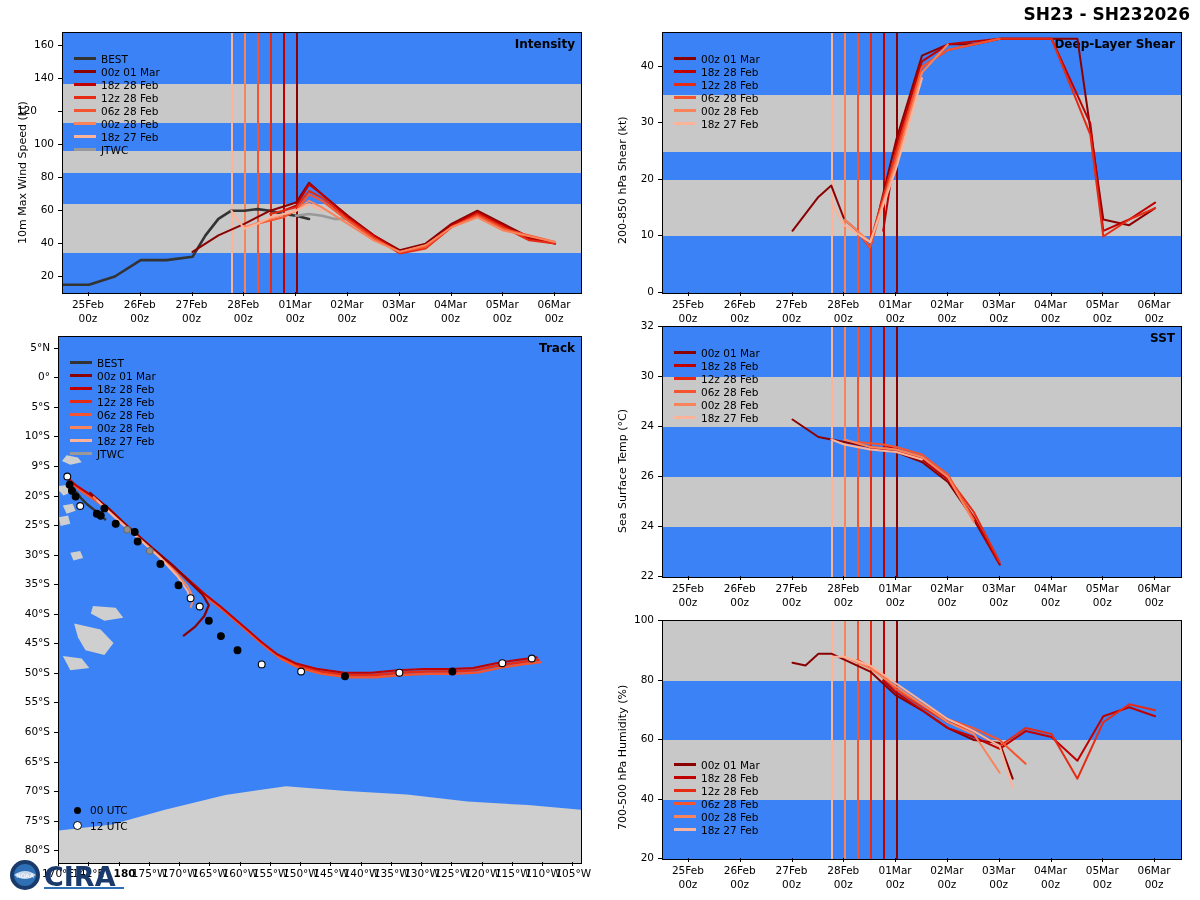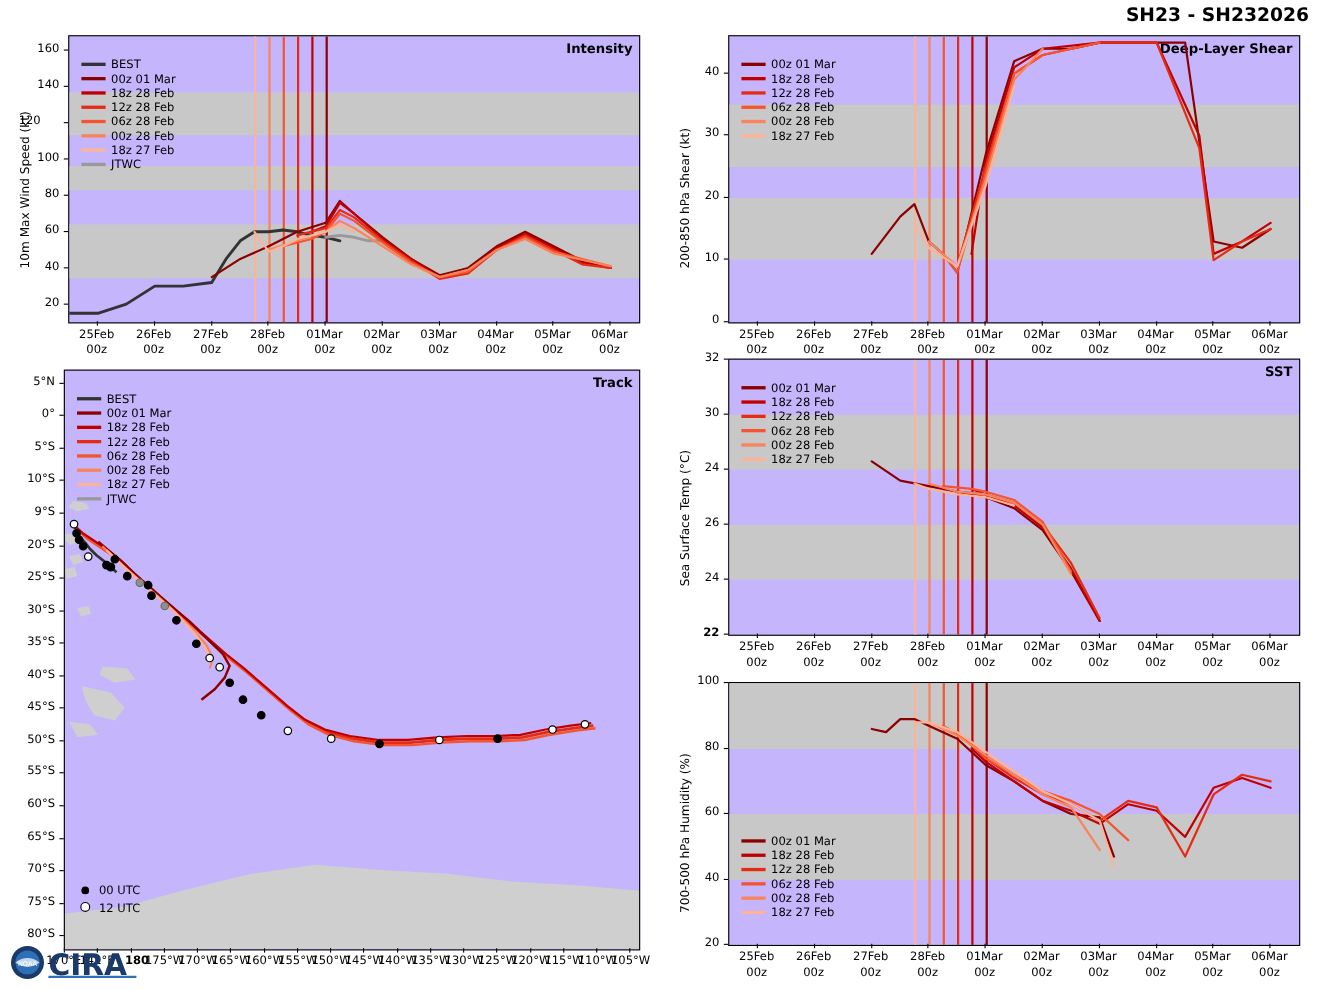--- a/index.html
+++ b/index.html
@@ -5,21 +5,21 @@
   html,body{margin:0;padding:0;}
   body{width:1200px;height:900px;background:#ffffff;font-family:"DejaVu Sans",sans-serif;overflow:hidden;position:relative;}
   .page{position:absolute;left:0;top:0;width:1200px;height:900px;}
 
   
   .hdr-left{position:absolute;left:14px;top:2px;font-size:19px;font-weight:bold;font-family:"DejaVu Sans",sans-serif;color:#000;}
   .hdr-right{position:absolute;right:10px;top:4px;font-size:17px;font-weight:bold;color:#000;}
 
   
   .panel{position:absolute;box-sizing:border-box;}
-  .plot{position:absolute;box-sizing:border-box;border:1px solid #000;background:#c4b5fd;overflow:hidden;}
+  .plot{position:absolute;box-sizing:border-box;border:1px solid #000;background:#3b82f6;overflow:hidden;}
   .band{position:absolute;left:0;right:0;background:#c8c8c8;}
   .vline{position:absolute;top:0;bottom:0;width:2px;}
   .panel-title{position:absolute;right:6px;top:4px;font-size:12px;font-weight:bold;color:#000;}
   .ylab{position:absolute;transform-origin:0 0;transform:rotate(-90deg);font-size:11px;white-space:nowrap;color:#000;}
   .tick{position:absolute;font-size:10.5px;color:#000;white-space:nowrap;}
   .tickmark{position:absolute;background:#000;}
   svg.series{position:absolute;left:0;top:0;overflow:visible;}
 
   
   .legend{position:absolute;font-size:10.5px;color:#000;margin-top:14px;}
@@ -282,21 +282,21 @@
         <div class="row">
           <span class="swatch" style="background: rgb(249, 132, 92);"></span>
           <span class="lbl">00z 28 Feb</span>
         </div>
         <div class="row">
           <span class="swatch" style="background: rgb(252, 179, 153);"></span>
           <span class="lbl">18z 27 Feb</span>
         </div>
       </div>
     <div id="ax-sst">
-        <div class="tick" style="left: 0px; width: 54px; text-align: right; top: 251px; font-weight: bold;">22</div>
+        <div class="tick" style="left: 0px; width: 54px; text-align: right; top: 251px;">22</div>
         <div class="tickmark" style="left: 58px; top: 258px; width: 4px; height: 1px;"></div>
         <div class="tick" style="left: 0px; width: 54px; text-align: right; top: 201px;">24</div>
         <div class="tickmark" style="left: 58px; top: 208px; width: 4px; height: 1px;"></div>
         <div class="tick" style="left: 0px; width: 54px; text-align: right; top: 151px;">26</div>
         <div class="tickmark" style="left: 58px; top: 158px; width: 4px; height: 1px;"></div>
         <div class="tick" style="left: 0px; width: 54px; text-align: right; top: 101px;">24</div>
         <div class="tickmark" style="left: 58px; top: 108px; width: 4px; height: 1px;"></div>
         <div class="tick" style="left: 0px; width: 54px; text-align: right; top: 51px;">30</div>
         <div class="tickmark" style="left: 58px; top: 58px; width: 4px; height: 1px;"></div>
         <div class="tick" style="left: 0px; width: 54px; text-align: right; top: 1px;">32</div>

